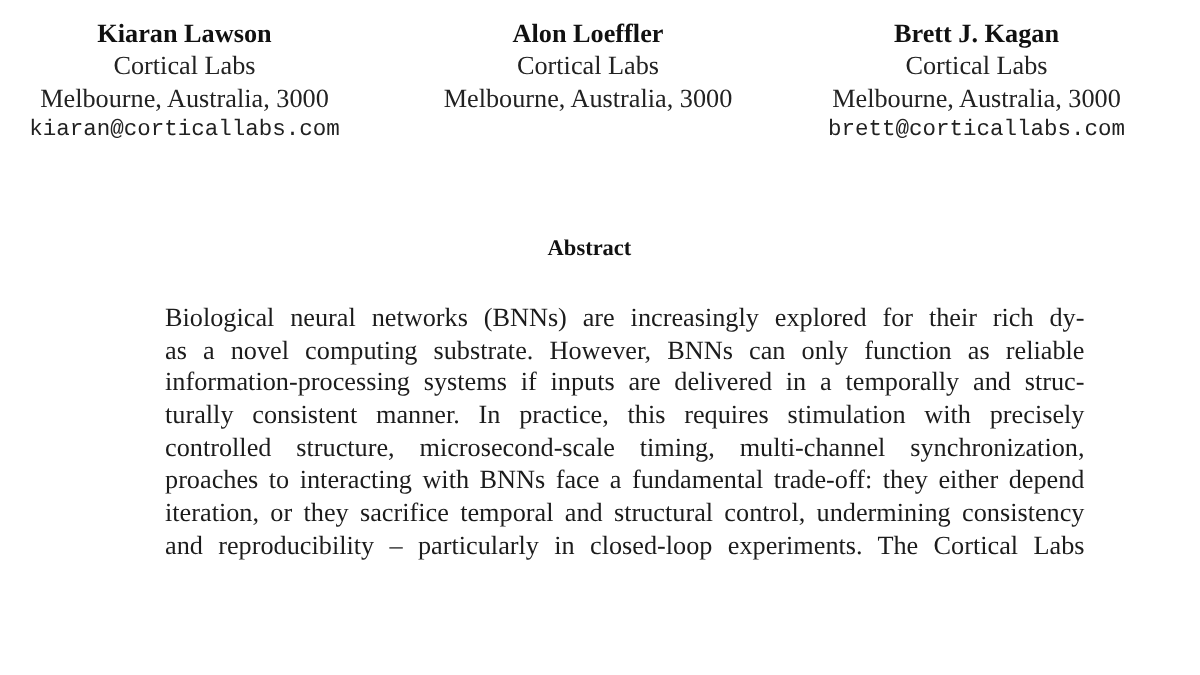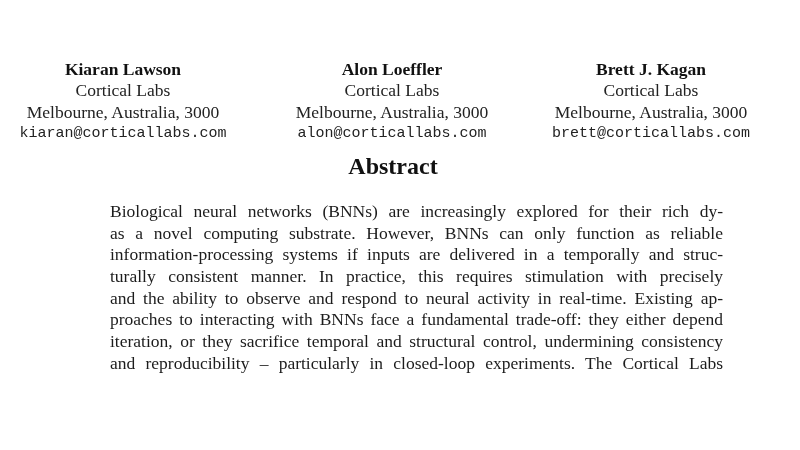--- a/index.html
+++ b/index.html
@@ -14,21 +14,20 @@
     position: relative;
     font-family: "Liberation Serif", "DejaVu Serif", serif;
     color: #1a1a1a;
   }
   .authors {
     position: absolute;
     top: 12px;
     left: 0;
     width: 800px;
     height: 90px;
-    margin-top: 47px;
   }
   .author {
     position: absolute;
     top: 0;
     text-align: center;
     width: 260px;
   }
   .author .name {
     font-weight: bold;
     font-size: 17.5px;
@@ -51,21 +50,21 @@
   #author-2 { left: 262px; }
   #author-3 { left: 521px; }
 
   .abstract-title {
     position: absolute;
     top: 153px;
     left: 0;
     width: 786px;
     text-align: center;
     font-weight: bold;
-    font-size: 24px;
+    font-size: 15px;
     line-height: 26px;
     color: #111;
   }
   .abstract-body {
     position: absolute;
     top: 201px;
     left: 77px;
     width: 646px;
     font-size: 17.5px;
     line-height: 21.7px;
@@ -87,34 +86,33 @@
   <div class="author" id="author-1">
     <div class="name">Kiaran Lawson</div>
     <div class="affil">Cortical Labs</div>
     <div class="addr">Melbourne, Australia, 3000</div>
     <div class="email">kiaran@corticallabs.com</div>
   </div>
   <div class="author" id="author-2">
     <div class="name">Alon Loeffler</div>
     <div class="affil">Cortical Labs</div>
     <div class="addr">Melbourne, Australia, 3000</div>
-    <div class="email">alon@corticallabs.com</div>
   </div>
   <div class="author" id="author-3">
     <div class="name">Brett J. Kagan</div>
     <div class="affil">Cortical Labs</div>
     <div class="addr">Melbourne, Australia, 3000</div>
     <div class="email">brett@corticallabs.com</div>
   </div>
 </div>
 
 <div class="abstract-title">Abstract</div>
 
 <div class="abstract-body">
   <span class="line">Biological neural networks (BNNs) are increasingly explored for their rich dy-</span>
   <span class="line">as a novel computing substrate. However, BNNs can only function as reliable</span>
   <span class="line">information-processing systems if inputs are delivered in a temporally and struc-</span>
   <span class="line">turally consistent manner. In practice, this requires stimulation with precisely</span>
-  <span class="line">and the ability to observe and respond to neural activity in real-time. Existing ap-</span>
+  <span class="line">controlled structure, microsecond-scale timing, multi-channel synchronization,</span>
   <span class="line">proaches to interacting with BNNs face a fundamental trade-off: they either depend</span>
   <span class="line">iteration, or they sacrifice temporal and structural control, undermining consistency</span>
   <span class="line">and reproducibility – particularly in closed-loop experiments. The Cortical Labs</span>
 </div>
 
 </body></html>

